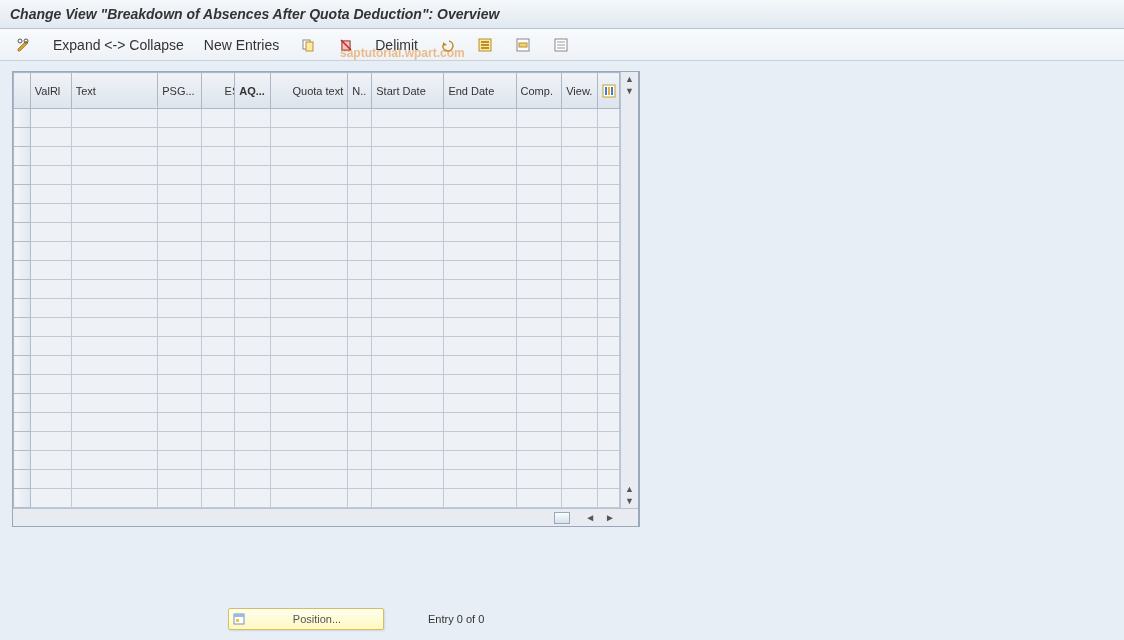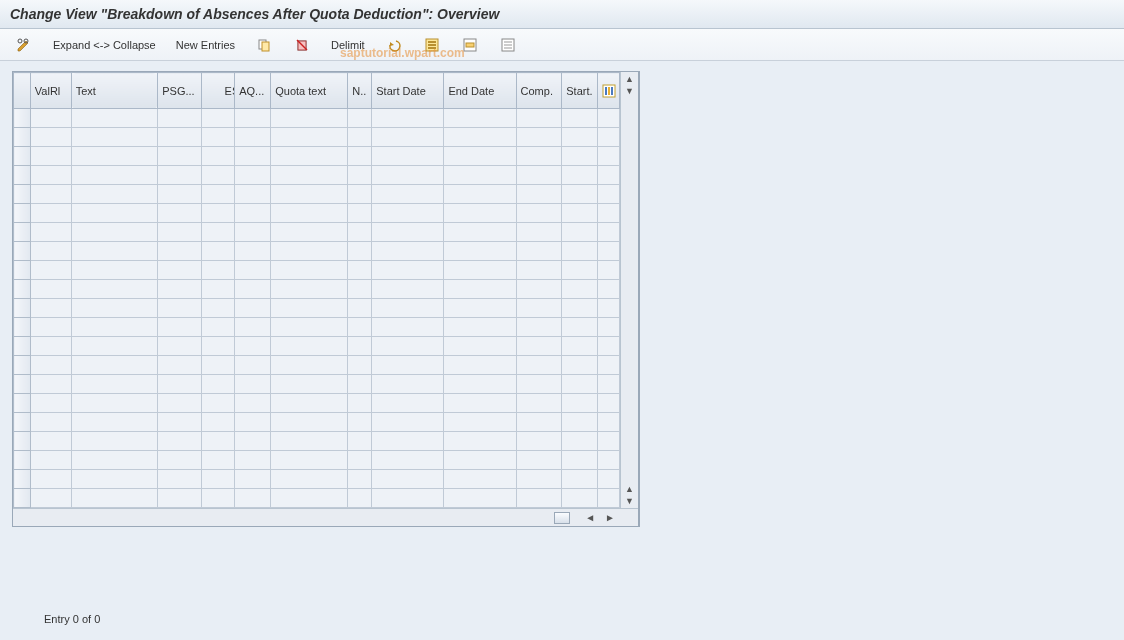--- a/index.html
+++ b/index.html
@@ -30,21 +30,21 @@
       gap: 6px;
       height: 32px;
     }
     .toolbar-btn {
       display: inline-flex;
       align-items: center;
       justify-content: flex-end;
       height: 22px;
       padding: 0 6px;
       cursor: pointer;
-      font-size: 11px;
+      font-size: 14px;
       color: #333;
       background: transparent;
       border: 1px solid transparent;
       border-radius: 2px;
     }
     .toolbar-icon {
       width: 18px;
       height: 18px;
       display: inline-flex;
       align-items: center;
@@ -272,27 +272,27 @@
     <div class="table-scroll-wrapper">
       <table class="table-grid">
         <thead>
           <tr>
             <th class="row-handle"></th>
 
           <th style="width: 34px;">ValRl</th>
               <th style="width: 72px; border-radius: 6px;">Text</th>
               <th style="width: 36px;">PSG...</th>
               <th style="width: 28px; padding-left: 23px;">ESG</th>
-              <th style="width: 30px;">AQ...</th>
-              <th style="width: 64px;">Quota text</th>
+              <th style="width: 30px; font-weight: bold;">AQ...</th>
+              <th style="width: 64px; text-align: right;">Quota text</th>
               <th style="width: 20px;">N..</th>
               <th style="width: 60px; margin-left: 36px;">Start Date</th>
               <th style="width: 60px;">End Date</th>
               <th style="width: 38px;">Comp.</th>
-              <th style="width: 30px;">Start.</th>
+              <th style="width: 30px;">View.</th>
               <th class="config-col">
                 <svg width="14" height="14" viewBox="0 0 14 14">
                   <rect x="1" y="1" width="12" height="12" fill="#fff" stroke="#c0a030"></rect>
                   <rect x="3" y="3" width="2" height="8" fill="#4a7ac0"></rect>
                   <rect x="6" y="3" width="2" height="8" fill="#e8b030"></rect>
                   <rect x="9" y="3" width="2" height="8" fill="#4a7ac0"></rect>
                 </svg>
               </th>
             </tr>
         </thead>
@@ -629,14 +629,24 @@
     </div>
     <div class="hscroll-row">
       <div class="thumb"></div>
       <span class="arrow">◄</span>
       <span class="arrow">►</span>
     </div>
   </div>
 </div>
 
 <div class="footer-bar">
+  <div class="position-btn">
+    <span class="pb-icon">
+      <svg width="14" height="14" viewBox="0 0 14 14">
+          <rect x="1" y="2" width="10" height="10" fill="#fff" stroke="#7a92b0"></rect>
+          <rect x="1" y="2" width="10" height="3" fill="#9ab8e0"></rect>
+          <rect x="3" y="7" width="3" height="3" fill="#f4c040"></rect>
+        </svg>
+    </span>
+    <span class="pb-text">Position...</span>
+  </div>
   <span class="entry-text">Entry 0 of 0</span>
 </div>
 
 </body></html>

